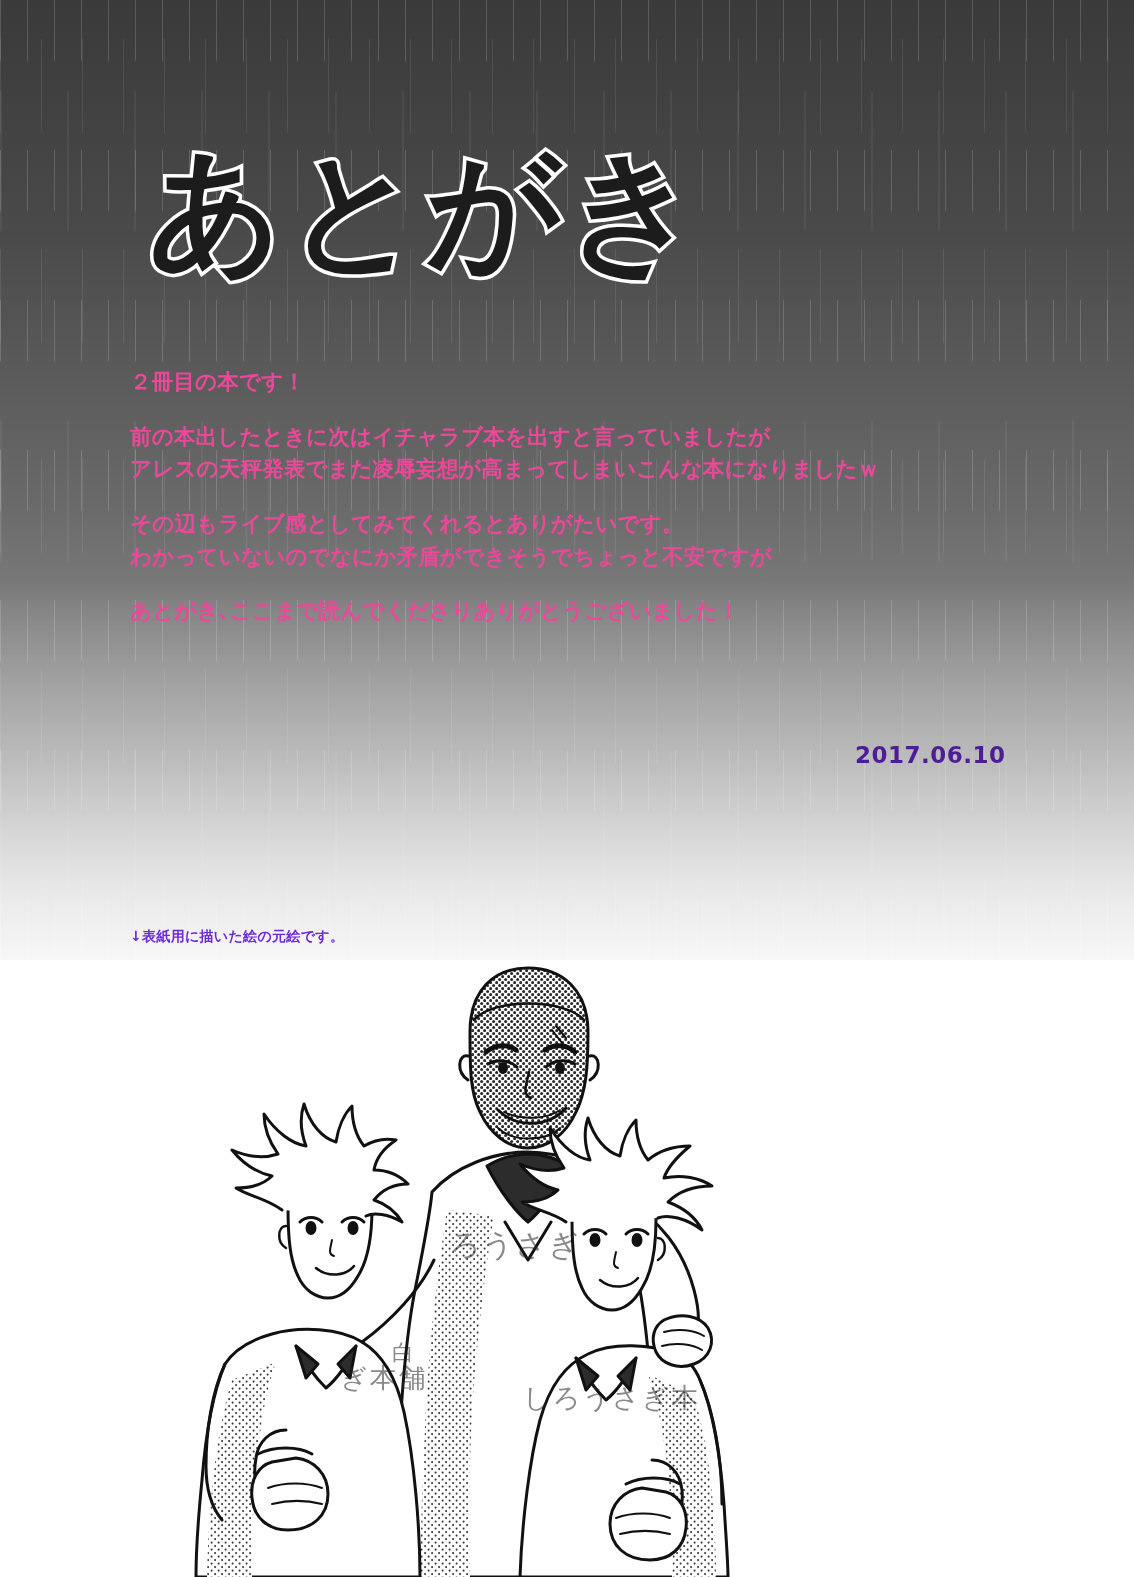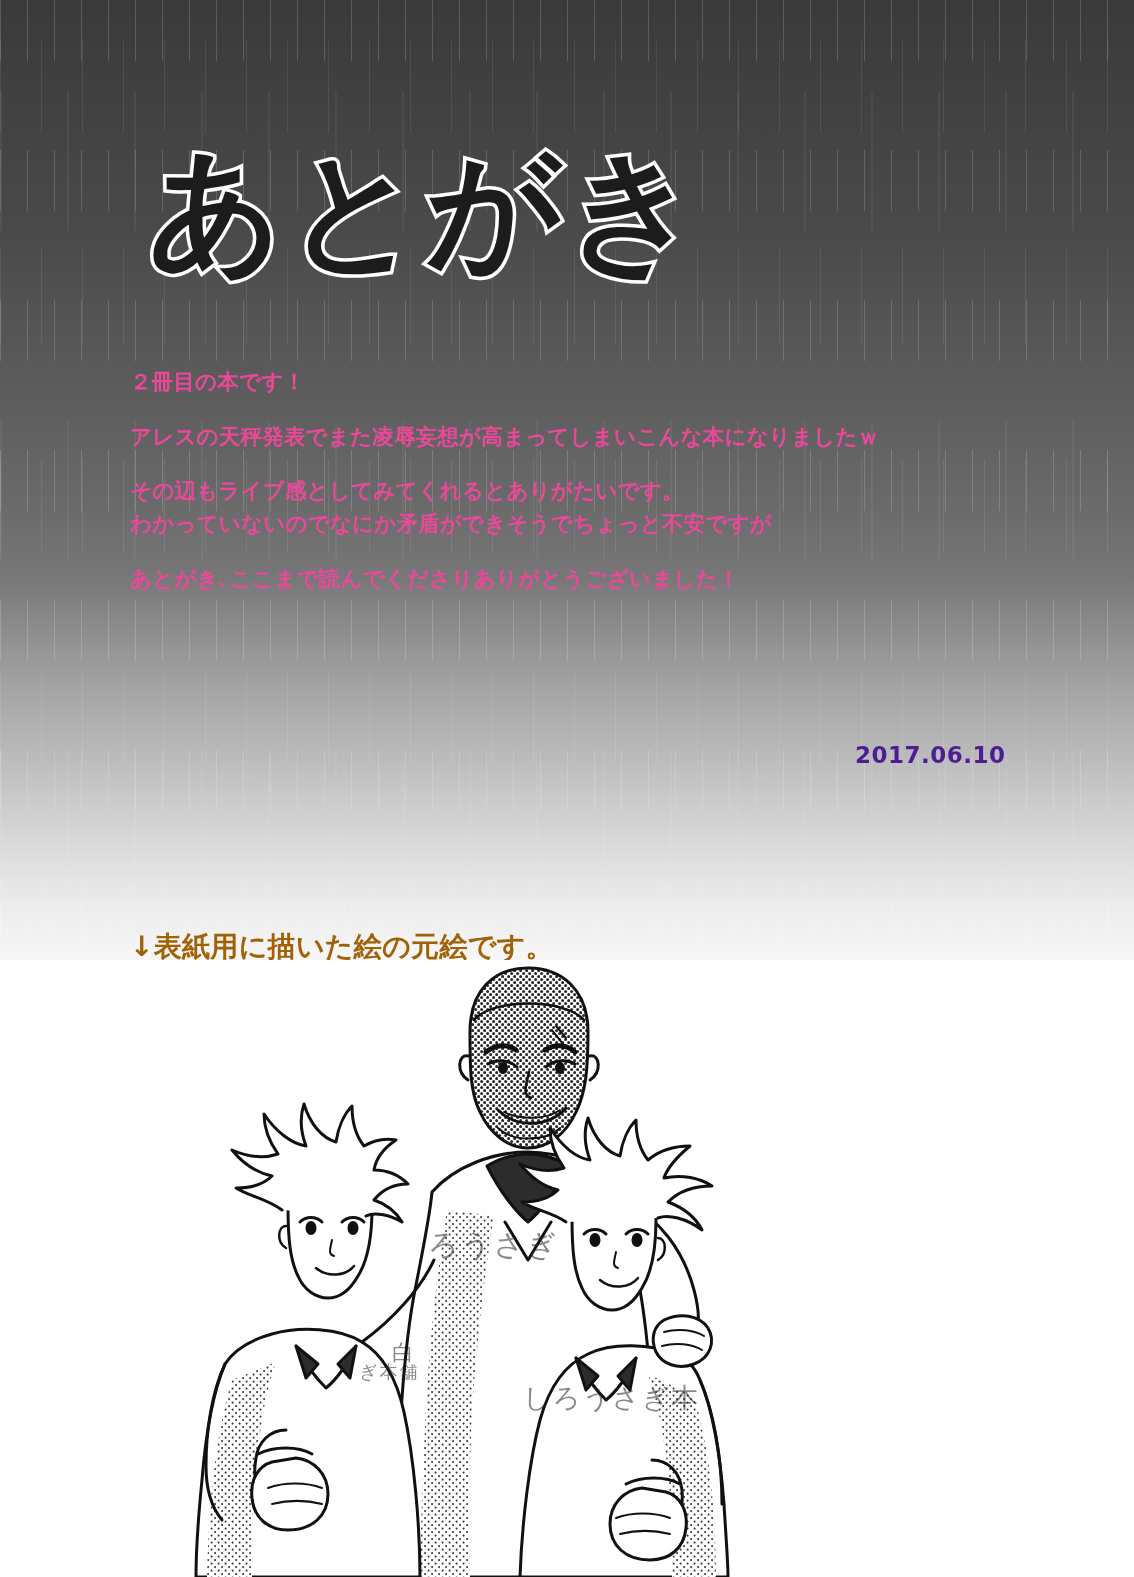--- a/index.html
+++ b/index.html
@@ -149,24 +149,24 @@
     color: #4c1d95;
     font-family: "DejaVu Sans", "Liberation Sans", sans-serif;
     font-weight: bold;
     font-size: 23px;
     letter-spacing: 0.5px;
   }
   .caption-note {
     position: absolute;
     left: 130px;
     top: 928px;
-    color: #a16207;
+    color: #6d28d9;
     font-family: "DejaVu Sans", "Liberation Sans", sans-serif;
     font-weight: bold;
-    font-size: 28px;
+    font-size: 14px;
     letter-spacing: 0.3px;
   }
 
   
   .illus {
     position: absolute;
     left: 0;
     top: 960px;
     width: 1134px;
     height: 617px;
@@ -176,22 +176,22 @@
   .illus-svg { display:block; }
   .wm {
     position: absolute;
     font-family: "DejaVu Sans", "Liberation Sans", sans-serif;
     font-size: 30px;
     color: rgba(40,40,40,0.55);
     letter-spacing: 2px;
     white-space: nowrap;
     pointer-events: none;
   }
-  .wm1 { left: 428px; top: 265px; }
-  .wm2 { left: 359px; top: 400px; font-size: 18px; text-align: right; }
+  .wm1 { left: 450px; top: 265px; }
+  .wm2 { left: 340px; top: 400px; font-size: 27px; text-align: right; }
   .wm3 { left: 523px; top: 420px; font-size: 27px; }
   .wm-kanji { left: 392px; top: 378px; font-size: 22px; }
 </style>
 </head>
 <body>
 
 <div id="page">
 
   <div class="rain-panel">
     <div class="rain-layer a"></div>
@@ -200,20 +200,21 @@
     <div class="rain-fade"></div>
   </div>
 
   <div class="headline">あとがき</div>
 
   <div class="afterword">
     <p>
       <span class="line">２冊目の本です！</span>
     </p>
     <p>
+      <span class="line">前の本出したときに次はイチャラブ本を出すと言っていましたが</span>
       <span class="line">アレスの天秤発表でまた凌辱妄想が高まってしまいこんな本になりましたｗ</span>
     </p>
     <p>
       <span class="line">その辺もライブ感としてみてくれるとありがたいです。</span>
       <span class="line">わかっていないのでなにか矛盾ができそうでちょっと不安ですが</span>
     </p>
     <p>
       <span class="line">あとがき､ここまで読んでくださりありがとうございました！</span>
     </p>
   </div>

